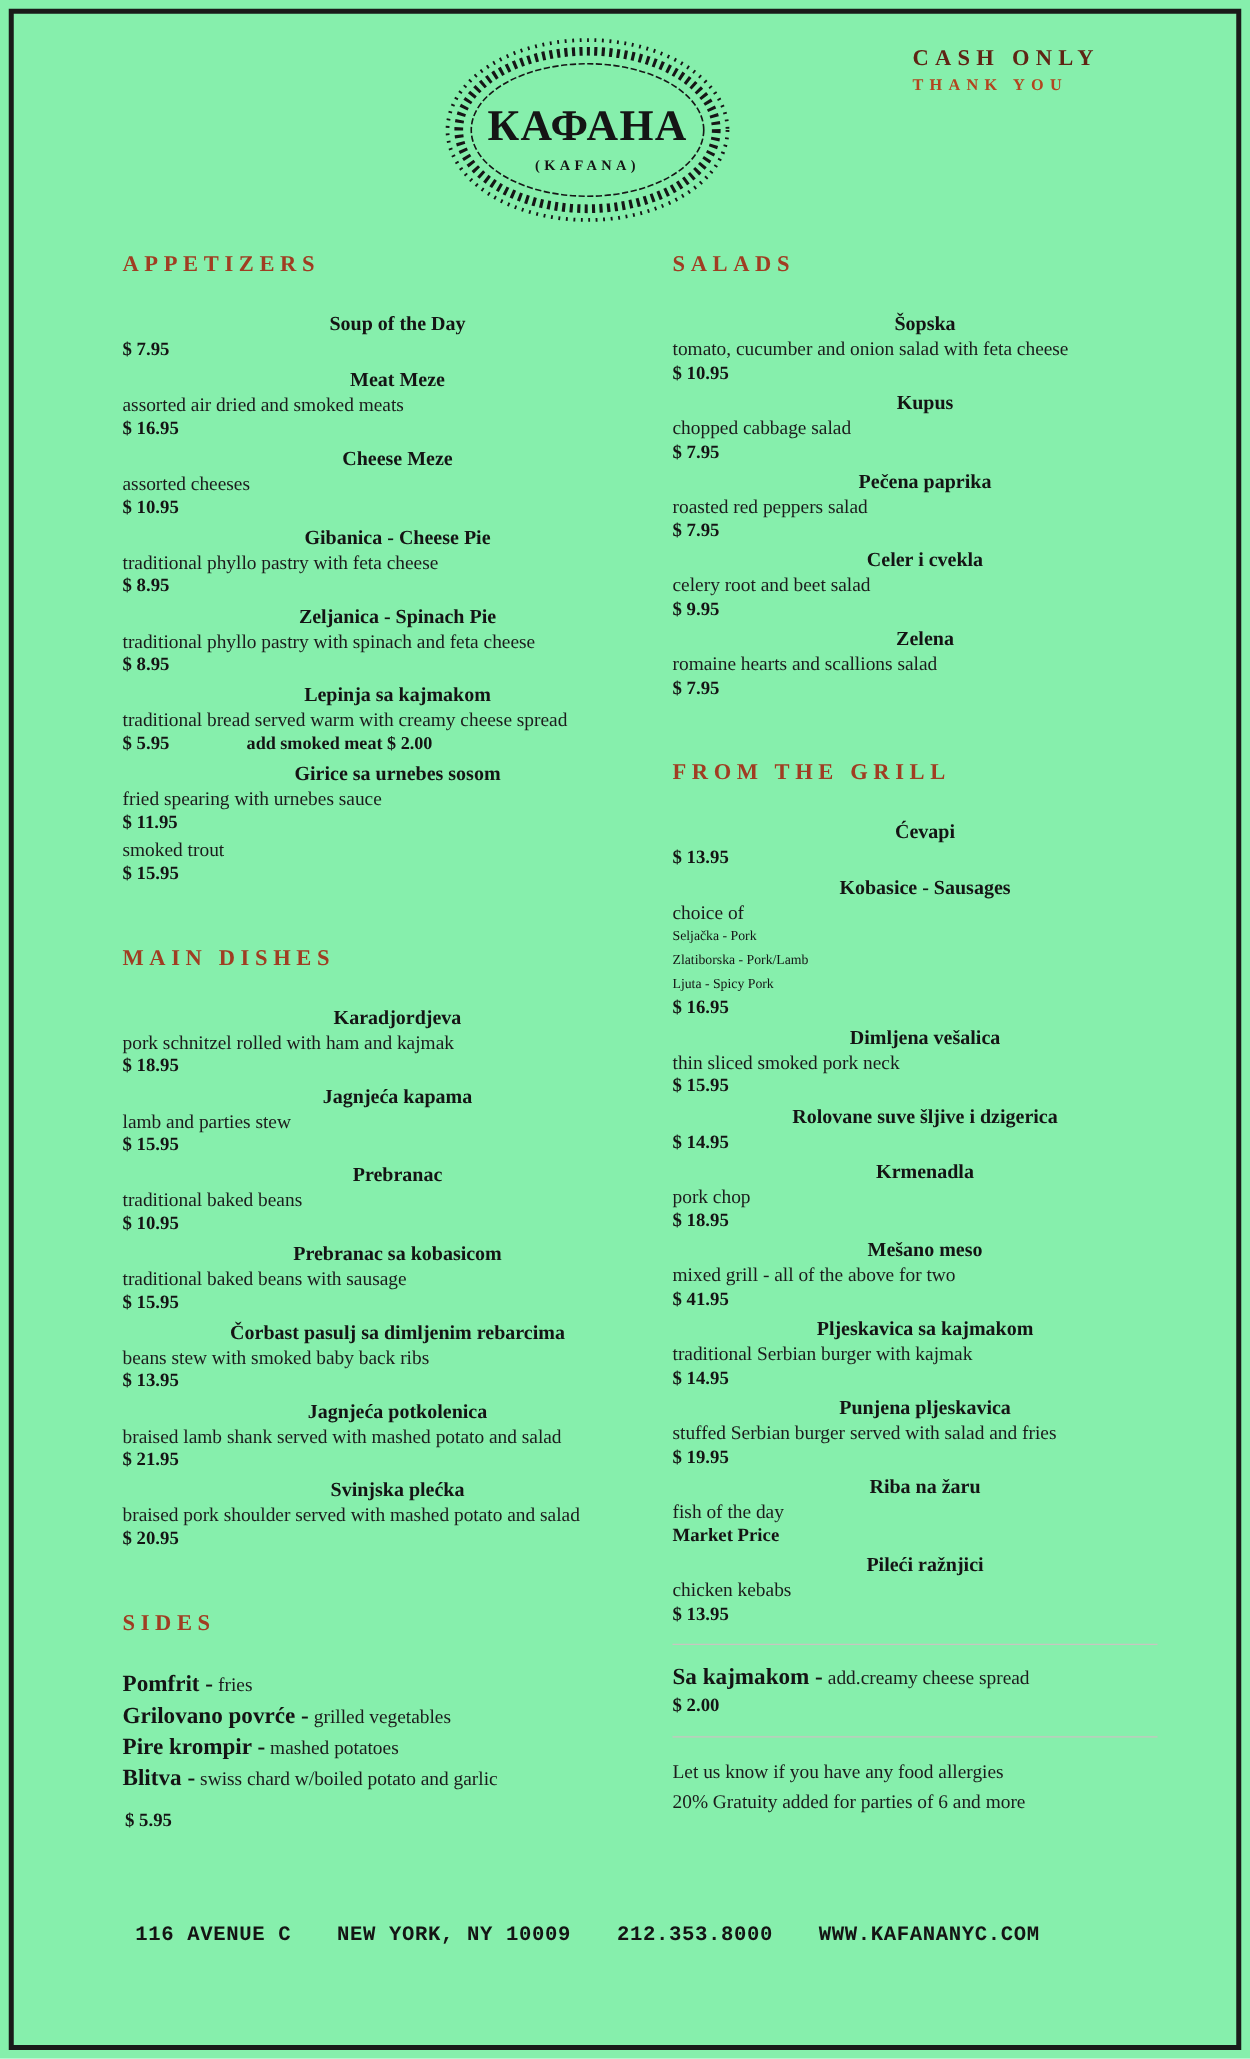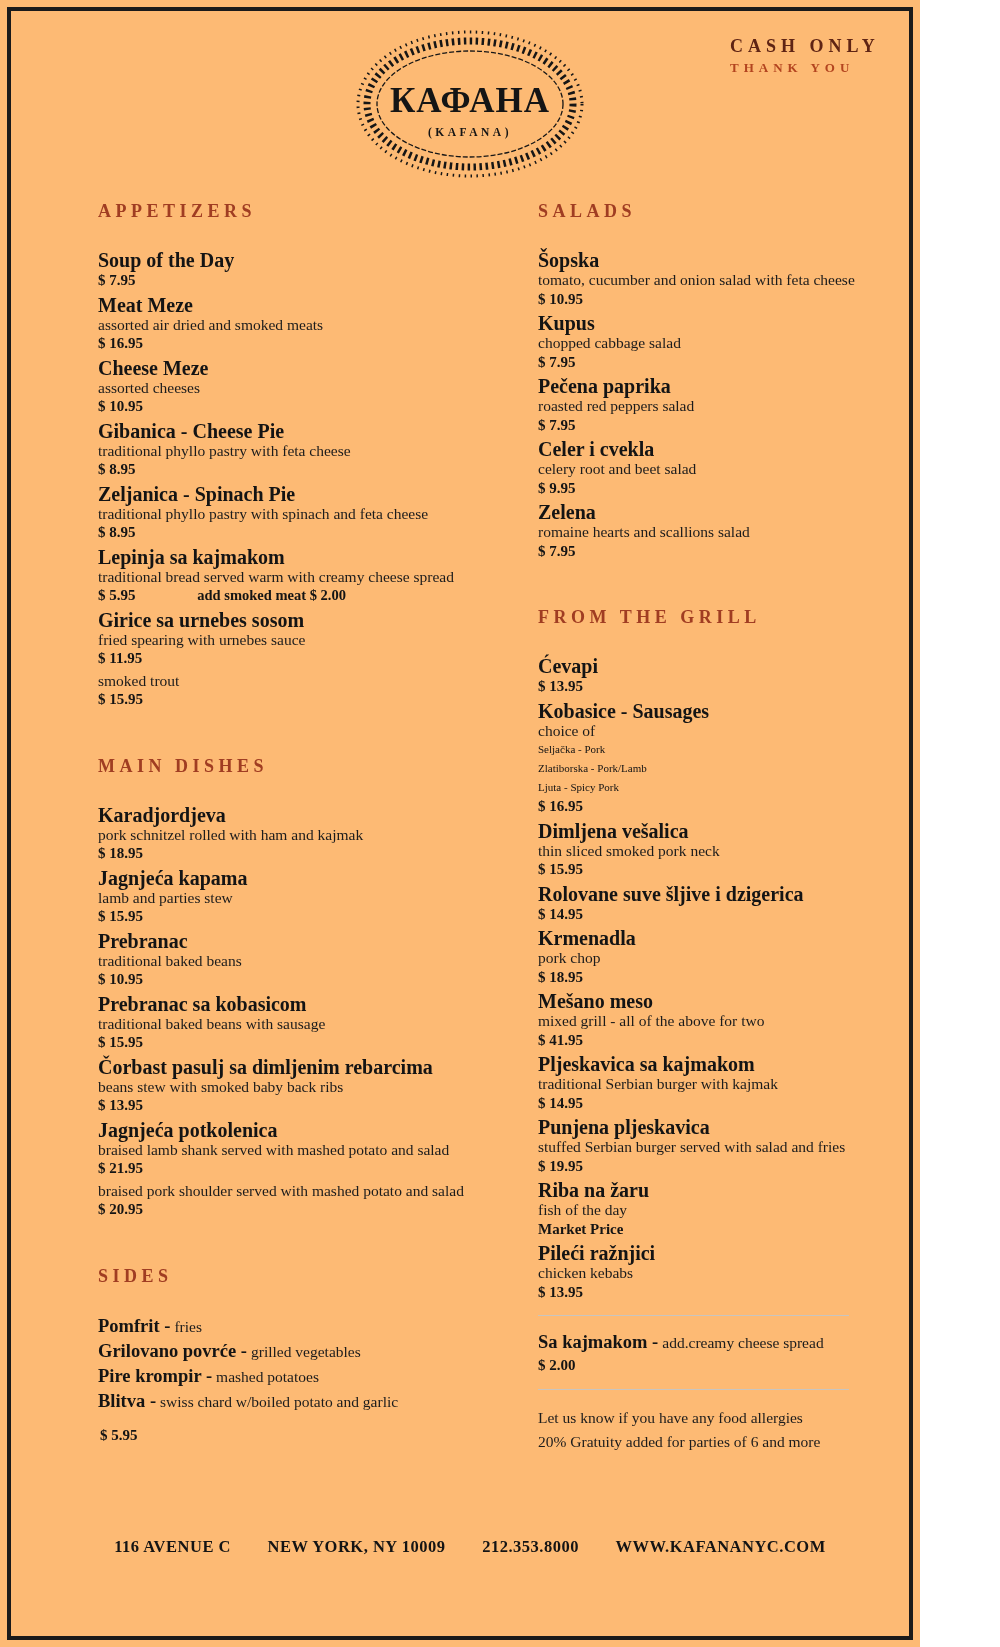--- a/index.html
+++ b/index.html
@@ -1,19 +1,19 @@
 <!DOCTYPE html>
 <html style="--header-red: #a03d22; --cash-only: #5f2414; --thank-you: #b3441f;"><head>
 <meta charset="utf-8">
 <style>
   * { margin:0; padding:0; box-sizing:border-box; }
   html, body { background:#ffffff; }
   body { width:1000px; font-family:"Liberation Serif", serif; color:#1c1c1c; }
 
-  .page { position:relative; width:920px; height:1647px; background:#fdba74; overflow:hidden; }
+  .page { position:relative; width:1000px; height:1647px; background:#86efac; overflow:hidden; }
   .page-frame { position:absolute; top:7px; left:7px; right:7px; bottom:7px;
                 border:4px solid #1a1a1a; pointer-events:none; }
 
   .cash-note { position:absolute; top:36px; left:730px; }
   .cash-line1 { font-weight:bold; font-size:18px; letter-spacing:5px; color:var(--cash-only, #5f2414); }
   .cash-line2 { font-weight:bold; font-size:13px; letter-spacing:5px; color:var(--thank-you, #b3441f); margin-top:3px; }
 
   .logo { position:absolute; top:26px; left:352px; width:236px; height:160px; }
   .logo svg { display:block; }
   .logo-title { font-family:"Liberation Serif", serif; font-weight:bold; font-size:35px; fill:#151515; letter-spacing:1px; }
@@ -21,40 +21,40 @@
 
   .content { position:absolute; top:200px; left:0; width:100%; display:flex; padding:0 58px 0 98px; }
   .col-left { width:440px; flex:none; }
   .col-right { flex:1; min-width:0; }
 
   .section { margin-bottom:46px; }
   .section-title { color:var(--header-red, #a03d22); font-weight:bold; font-size:18px;
                    letter-spacing:4.5px; line-height:22px; margin-bottom:27px; }
 
   .item { margin-bottom:4px; }
-  .item-name { font-size:20px; font-weight:bold; line-height:22px; color:#141414; }
+  .item-name { font-size:16px; font-weight:bold; line-height:22px; color:#141414;text-align:center; }
   .item-desc { font-size:15.5px; line-height:18.5px; color:#1c1c1c; }
   .item-price { font-size:15px; font-weight:bold; line-height:18.5px; color:#141414; }
   .price-note { margin-left:58px; font-size:14.5px; font-weight:bold; }
   .variant { font-size:11px; font-weight:normal; line-height:19px; color:#141414; }
 
   .side-line { line-height:24px; }
   .side-name { font-size:18.5px; font-weight:bold; color:#141414; }
   .side-desc { font-size:15.5px; color:#1c1c1c;margin-top:20px; }
   .sides-price { margin-top:12px; margin-left:2px; }
 
   .rule { border-top:1px solid #c8c5c0; margin:14px 0 16px 0; width:96%; }
 
   .addon .item-price { margin-top:3px; }
 
   .notes { font-size:15.5px; line-height:24px; color:#1c1c1c; margin-top:4px; }
 
   .footer { position:absolute; bottom:90px; left:0; width:940px; text-align:center;
             font-weight:bold; font-size:16.5px; letter-spacing:0.5px; color:#141414; }
-  .footer span { margin:12px 16px; white-space:nowrap; }
+  .footer span { margin:12px 16px; white-space:nowrap;font-family:Liberation Mono, monospace; }
 </style>
 </head>
 <body>
 
 <div class="page">
   <div class="page-frame"></div>
 
   <div class="cash-note">
     <div class="cash-line1">CASH ONLY</div>
     <div class="cash-line2">THANK YOU</div>
@@ -160,20 +160,21 @@
           <div class="item-price">$ 13.95</div>
         </div>
 
         <div class="item">
           <div class="item-name">Jagnjeća potkolenica</div>
           <div class="item-desc">braised lamb shank served with mashed potato and salad</div>
           <div class="item-price">$ 21.95</div>
         </div>
 
         <div class="item">
+          <div class="item-name">Svinjska plećka</div>
           <div class="item-desc">braised pork shoulder served with mashed potato and salad</div>
           <div class="item-price">$ 20.95</div>
         </div>
       </div>
 
       <div class="section">
         <div class="section-title">SIDES</div>
 
         <div class="side-line">
           <span class="side-name">Pomfrit -</span>

